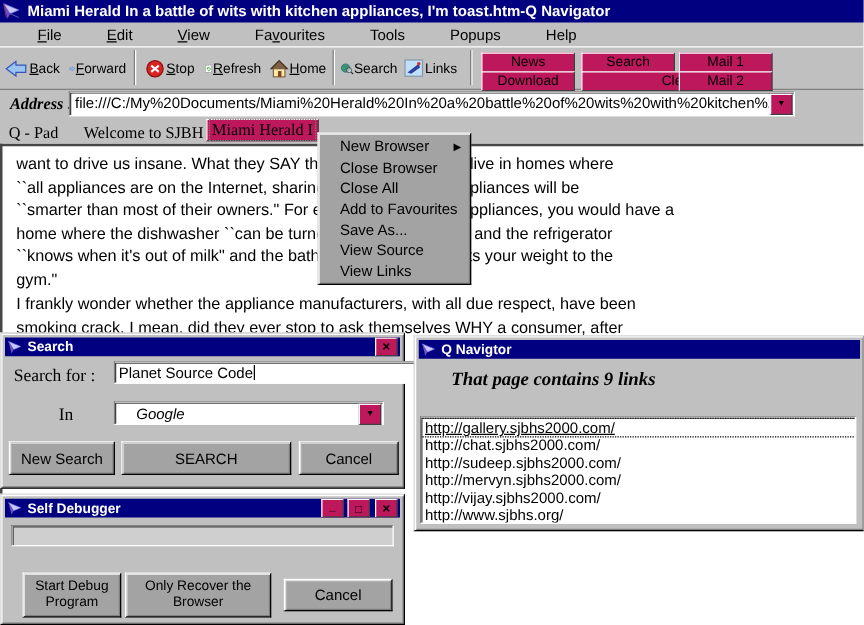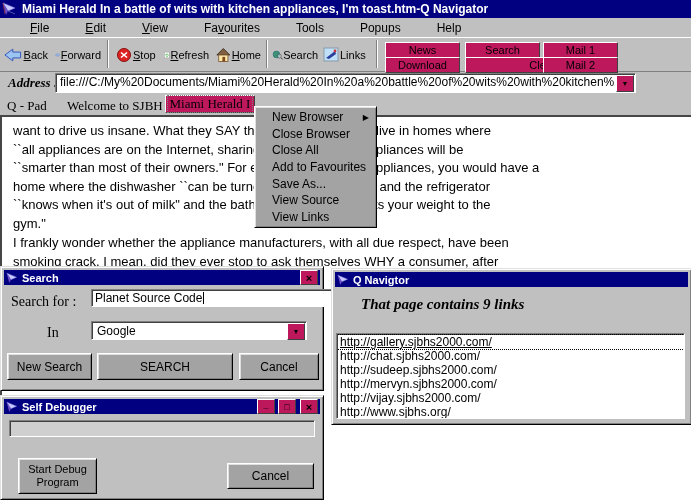--- a/index.html
+++ b/index.html
@@ -56,21 +56,21 @@
            flex-direction:column;padding:2px;box-sizing:border-box;}
   .citem{flex:1;display:flex;align-items:center;padding-left:15px;font-size:12px;position:relative;white-space:nowrap;}
   .citem .sub{position:absolute;right:5px;font-size:8px;}
   
   #search-win{left:0;top:266px;width:322px;height:123px;}
   .serif-label{font-family:"Liberation Serif",serif;font-size:14px;position:absolute;}
   #search-input{position:absolute;left:90px;top:22px;width:260px;height:18px;box-sizing:border-box;
                 font-size:12px;display:flex;align-items:center;padding-left:3px;}
   .caret{display:inline-block;width:1px;height:12px;background:#000;margin-left:1px;}
   #engine-combo{position:absolute;left:90px;top:54px;width:216px;height:19px;box-sizing:border-box;
-                font-size:12px;display:flex;align-items:center;padding-left:5px;}
+                font-size:12px;display:flex;align-items:center;padding-left:17px;font-style:italic;}
   .btn{position:absolute;display:flex;align-items:center;justify-content:center;text-align:center;
        font-size:12px;}
   
   #qnav-win{left:331px;top:268px;width:359px;height:155px;}
   #qnav-msg{position:absolute;left:13px;top:27px;font-family:"Liberation Serif",serif;
             font-weight:bold;font-style:italic;font-size:15px;margin-left:16px;}
   #linkbox{position:absolute;left:4px;top:64px;width:349px;height:86px;box-sizing:border-box;
            font-size:12px;line-height:14px;overflow:hidden;padding-top:1px;}
   .linkitem{padding-left:3px;white-space:nowrap;}
   .linkitem.focused{text-decoration:underline;outline:1px dotted #000;}
@@ -309,18 +309,21 @@
           <span>□</span>
         </span>
       <span class="capbtn bev-thin" style="margin-left:1px;margin-right:2px;font-size:11px;">
           <span>×</span>
         </span>
     </div>
     <div id="debug-field" class="bev-in"></div>
     <div class="btn bev-out btn-multiline" style="left:17px;top:62px;width:77px;height:34px;">
         <span>Start Debug Program</span>
       </div>
+    <div class="btn bev-out btn-multiline" style="left:99px;top:62px;width:115px;height:34px;">
+        <span>Only Recover the Browser</span>
+      </div>
     <div class="btn bev-out" style="left:226px;top:67px;width:85px;height:24px;">
         <span>Cancel</span>
       </div>
   </div>
 
 </div>
 
 </body></html>

